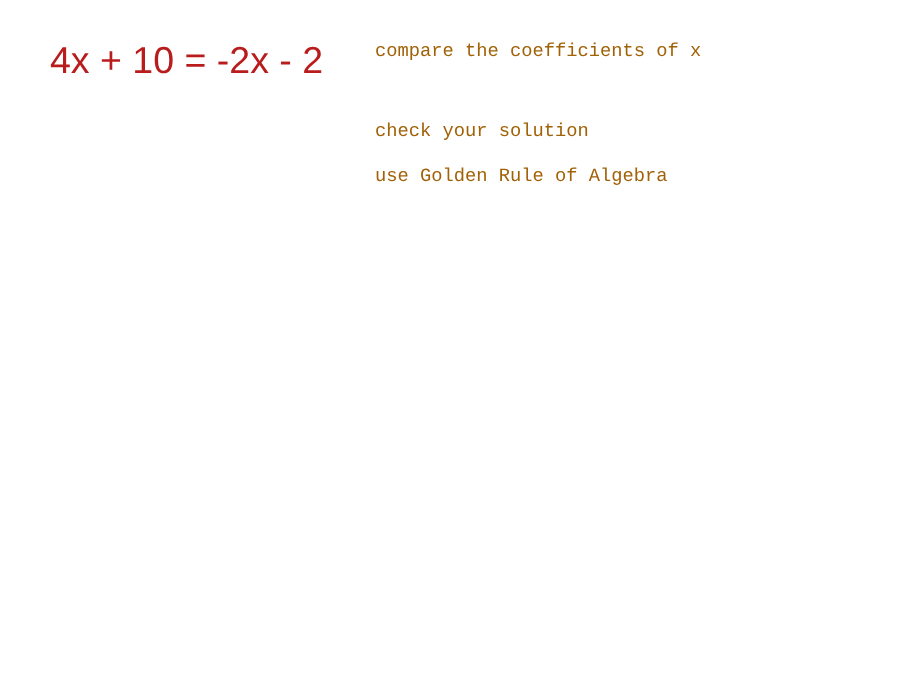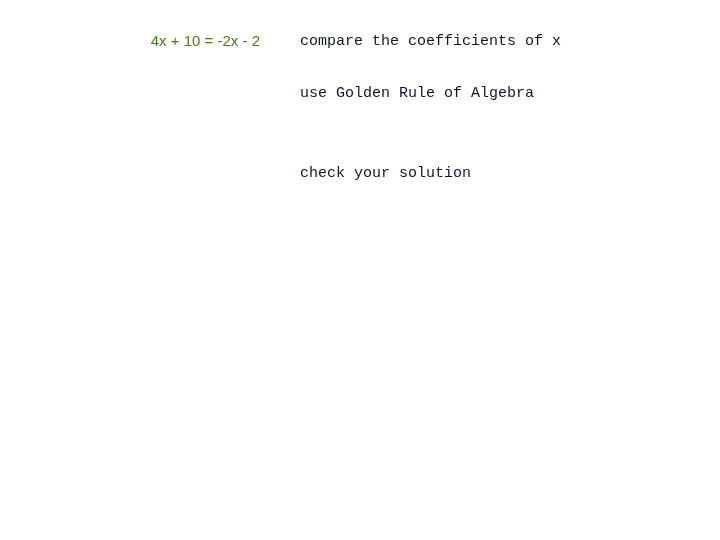--- a/index.html
+++ b/index.html
@@ -34,34 +34,33 @@
 
     .content-row {
       display: flex;
       flex-direction: row;
       align-items: flex-start;
       gap: 40px;
     }
 
     .equation {
       font-family: Arial, Helvetica, sans-serif;
-      font-size: 15px;
+      font-size: 30px;
       font-weight: normal;
-      color: #4d7c0f;
+      color: #b91c1c;
       min-width: 220px;
       padding-top: 2px;
-      text-align: right;
     }
 
     .steps {
       display: flex;
       flex-direction: column;
-      gap: 16px;
+      gap: 0px;
       font-size: 15px;
-      color: #0f172a;
+      color: #a16207;
       line-height: 1.6;
     }
 
     .step {
       margin-bottom: 12px;
     }
 
     .step-multiline {
       margin-bottom: 12px;
       line-height: 1.55;
@@ -76,21 +75,21 @@
 
 <div class="page">
 
   <div class="content-row">
     <div class="equation">4x + 10 = -2x - 2</div>
 
     <div class="steps">
       <div class="step">
         <span>compare the coefficients of x</span>
       </div>
+      <div class="step step-last">
+        <span>check your solution</span>
+      </div>
       <div class="step">
         <span>use Golden Rule of Algebra</span>
-      </div>
-      <div class="step step-last">
-        <span>check your solution</span>
       </div>
     </div>
   </div>
 </div>
 
 </body></html>

